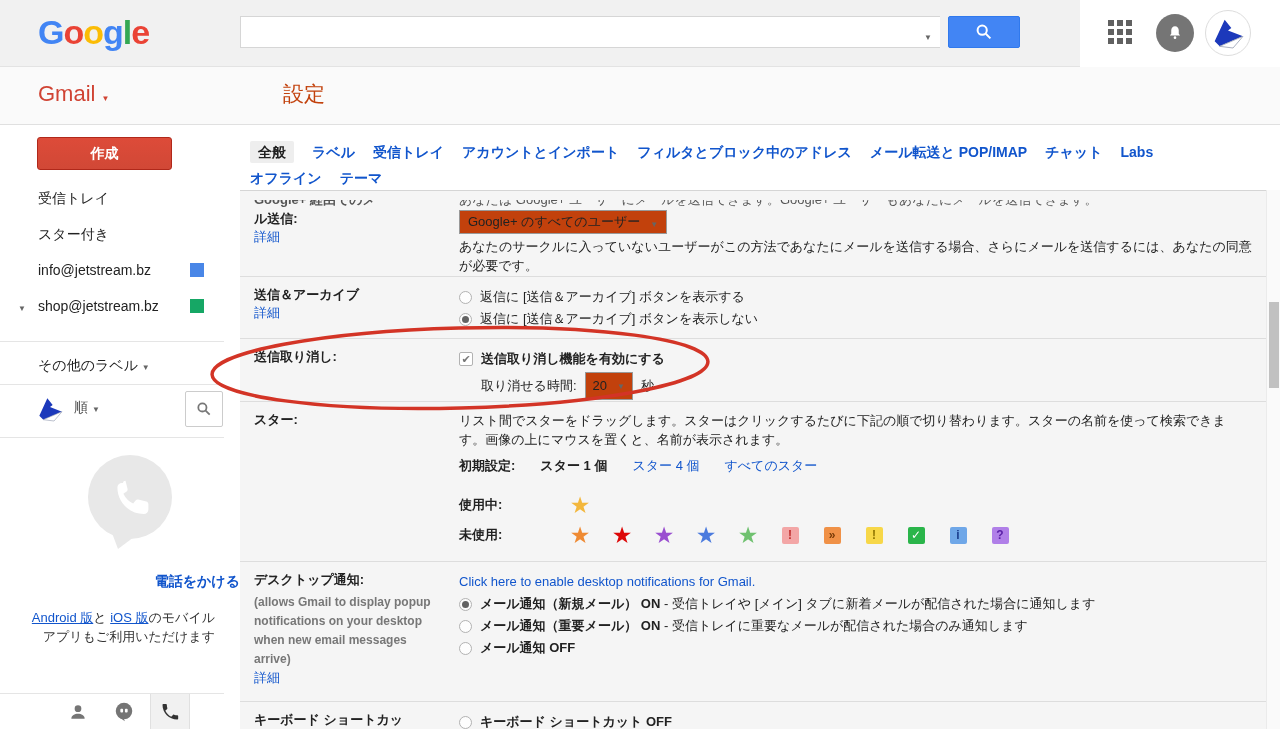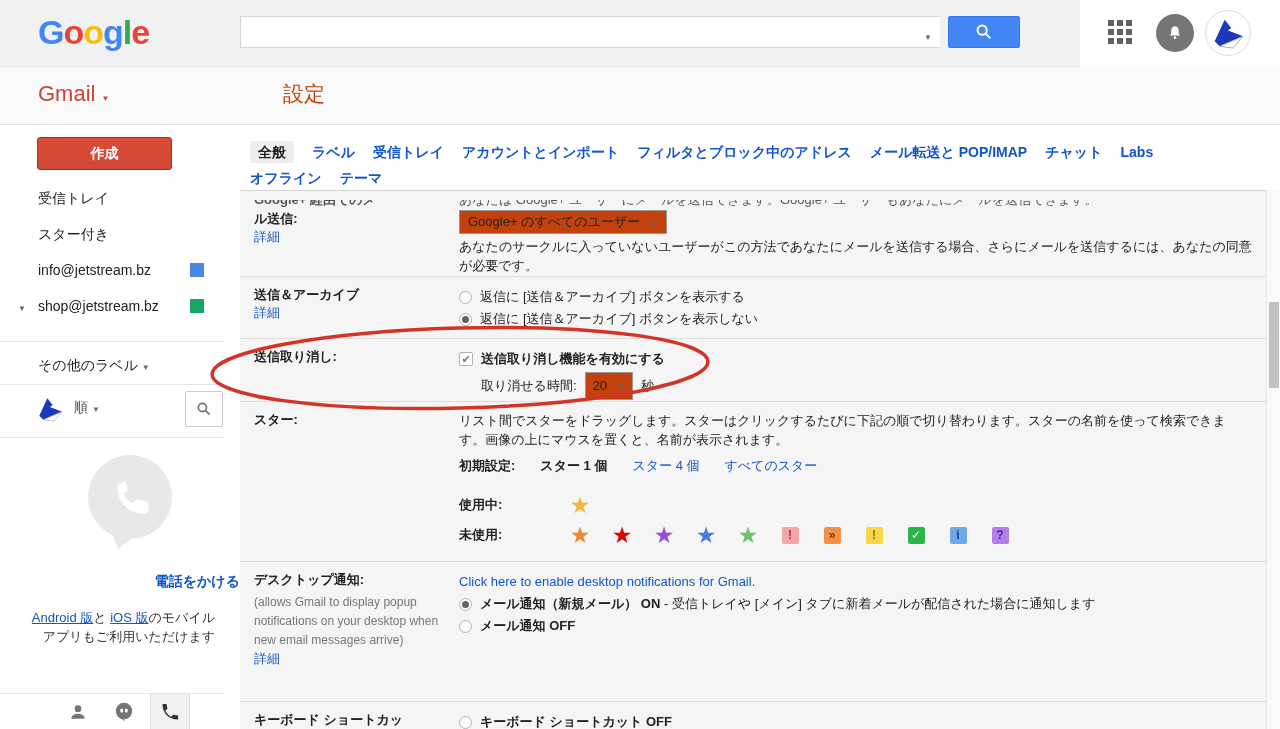--- a/index.html
+++ b/index.html
@@ -79,21 +79,21 @@
   .chk { width:14px; height:14px; flex:none; border:1px solid #b2b2b2; border-radius:2px; background:#fff; cursor:pointer; text-align:center; line-height:12px; font-size:11px; color:#777; }
   .chk[data-checked="true"]::after { content:"✔"; }
 
   .stars-line { display:flex; align-items:center; margin-top:6px; }
   .stars-label { width:100px; font-weight:bold; flex:none; }
   .staritem { width:42px; text-align:center; font-size:23px; line-height:24px; cursor:pointer; }
   .sqitem { width:42px; display:flex; justify-content:center; cursor:pointer; }
   .sqitem span { width:17px; height:17px; border-radius:2px; font-size:12px; font-weight:bold; text-align:center; line-height:17px; display:block; }
   .presets { display:flex; gap:25px; margin:8px 0 18px 0; }
 
-  .side-note { font-size:12px; color:#777; line-height:19px; margin-top:4px; width:185px; }
+  .side-note { font-size:12px; color:#777; line-height:19px; margin-top:4px; width:185px;font-weight:bold; }
 
   .annot { position:absolute; left:200px; top:318px; width:530px; height:104px; pointer-events:none; z-index:50; }
 </style>
 </head>
 <body>
 
 <div class="topbar">
   <div class="glogo"><span style="color:#4285F4">G</span><span style="color:#EA4335">o</span><span style="color:#FBBC05">o</span><span style="color:#4285F4">g</span><span style="color:#34A853">l</span><span style="color:#EA4335">e</span></div>
   <div class="searchbox">
     <input value="" style="">
@@ -325,20 +325,24 @@
         <div class="detail-link">詳細</div>
       </div>
       <div class="col-body">
         <div class="blue-link" style="line-height:22px">Click here to enable desktop notifications for Gmail.</div>
         <div class="radio-line">
             <span class="radio" data-checked="true"></span>
             <span><b>メール通知（新規メール） ON</b><span> - 受信トレイや [メイン] タブに新着メールが配信された場合に通知します</span></span>
           </div>
         <div class="radio-line">
             <span class="radio" data-checked="false"></span>
+            <span><b>メール通知（重要メール） ON</b><span> - 受信トレイに重要なメールが配信された場合のみ通知します</span></span>
+          </div>
+        <div class="radio-line">
+            <span class="radio" data-checked="false"></span>
             <span><b>メール通知 OFF</b><span></span></span>
           </div>
       </div>
     </div>
 
     <div class="srow" style="height:40px">
       <div class="col-label">
           <div class="slabel">キーボード ショートカッ</div>
         </div>
       <div class="col-body">

